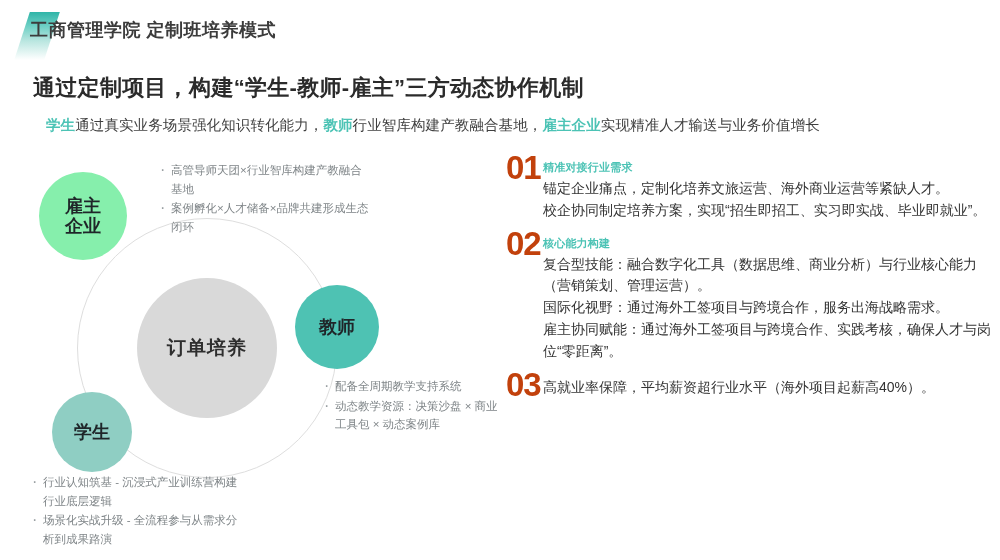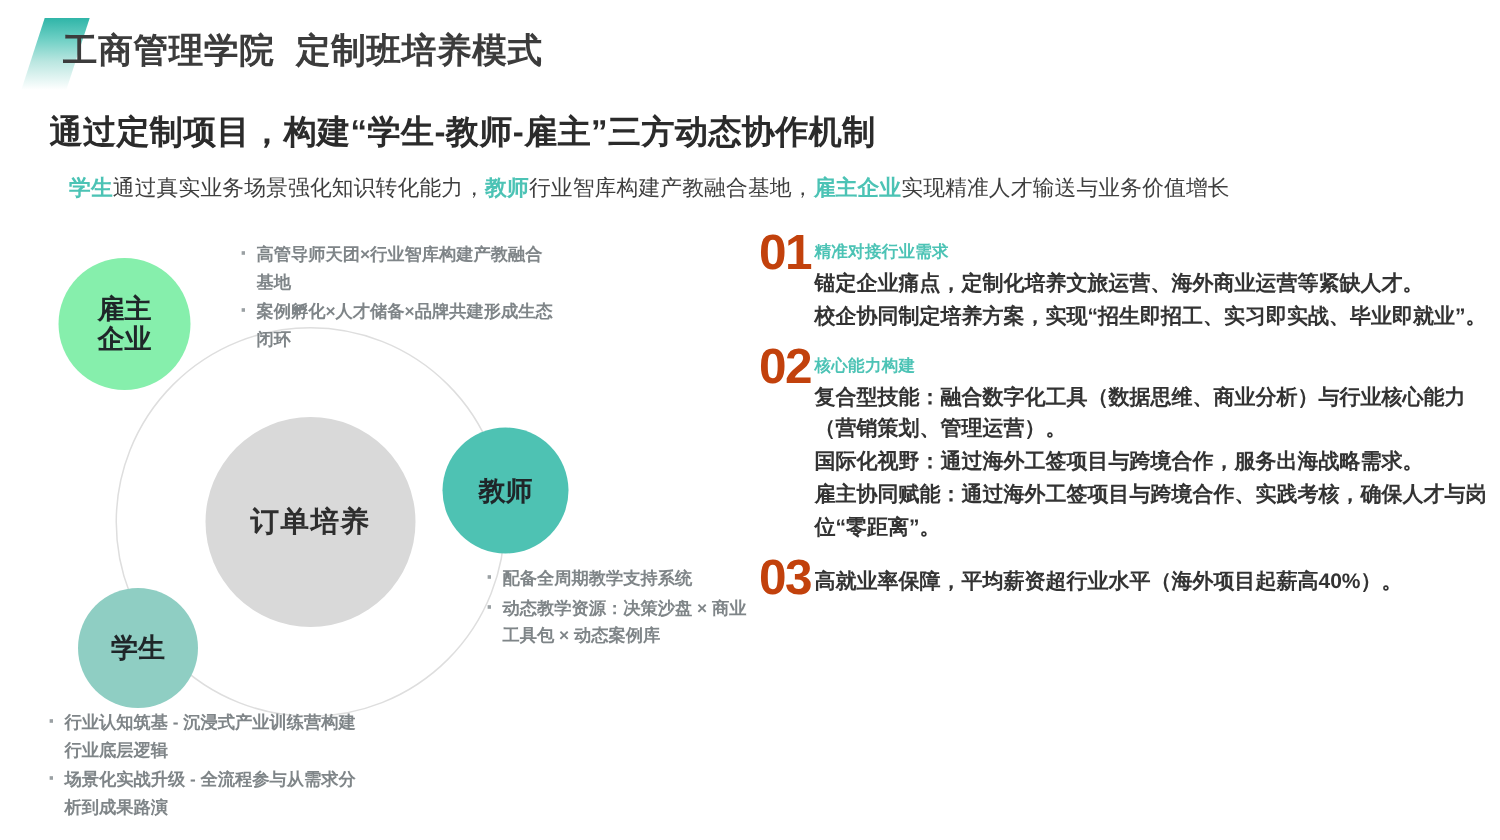--- a/index.html
+++ b/index.html
@@ -26,28 +26,27 @@
     position: absolute;
     left: 22px;
     top: 12px;
     width: 30px;
     height: 48px;
     transform: skewX(-18deg);
     background: linear-gradient(to bottom, #2fb5a8 0%, #6fd0c5 30%, #b9e6e0 60%, #ffffff 100%);
   }
   #main-title {
     position: absolute;
-    left: 42px;
+    left: 30px;
     top: 18px;
-    font-size: 23px;
+    font-size: 18px;
     font-weight: bold;
     letter-spacing: 0.5px;
     color: #3c3c3c;
     white-space: nowrap;
-    font-family: Liberation Mono, monospace;
   }
   #sub-title {
     position: absolute;
     left: 33px;
     top: 73px;
     font-size: 22px;
     font-weight: bold;
     letter-spacing: 0.3px;
     color: #2b2b2b;
     white-space: nowrap;
@@ -124,21 +123,21 @@
     font-size: 18px;
   }
   #node-student {
     left: 52px; top: 237px;
     width: 80px; height: 80px;
     background: #8fcec3;
     font-size: 18px;
   }
 
   .note-block { position: absolute; font-size: 11.5px; color: #7f8588; line-height: 1.62; }
-  .note-block ul { margin: 0; padding: 0; list-style: none; font-weight: bold; }
+  .note-block ul { margin: 0; padding: 0; list-style: none; }
   .note-block li { position: relative; padding-left: 13px; margin-bottom: 1px; }
   .note-block li::before {
     content: "·";
     position: absolute;
     left: 2px; top: -1px;
     font-size: 16px;
     line-height: 1.25;
     color: #9aa0a3;
   }
   #note-employer { left: 158px; top: 6px; width: 215px; }
@@ -177,21 +176,21 @@
     font-weight: bold;
     color: #4cc3b5;
     margin-bottom: 3px;
     letter-spacing: 0.2px;
   }
   .point-text {
     font-size: 14px;
     color: #333333;
     line-height: 1.56;
   }
-  .point-text p { margin: 0; font-weight: bold; }
+  .point-text p { margin: 0; }
 </style>
 </head>
 <body>
 
 <div id="header-block">
   <div id="title-accent-shape"></div>
   <div id="main-title">工商管理学院 定制班培养模式</div>
   <div id="sub-title">通过定制项目，构建“学生-教师-雇主”三方动态协作机制</div>
   <div id="lead-line">
     <span class="lead-hl">学生</span><span>通过真实业务场景强化知识转化能力，</span><span class="lead-hl">教师</span><span>行业智库构建产教融合基地，</span><span class="lead-hl">雇主企业</span><span>实现精准人才输送与业务价值增长</span>

